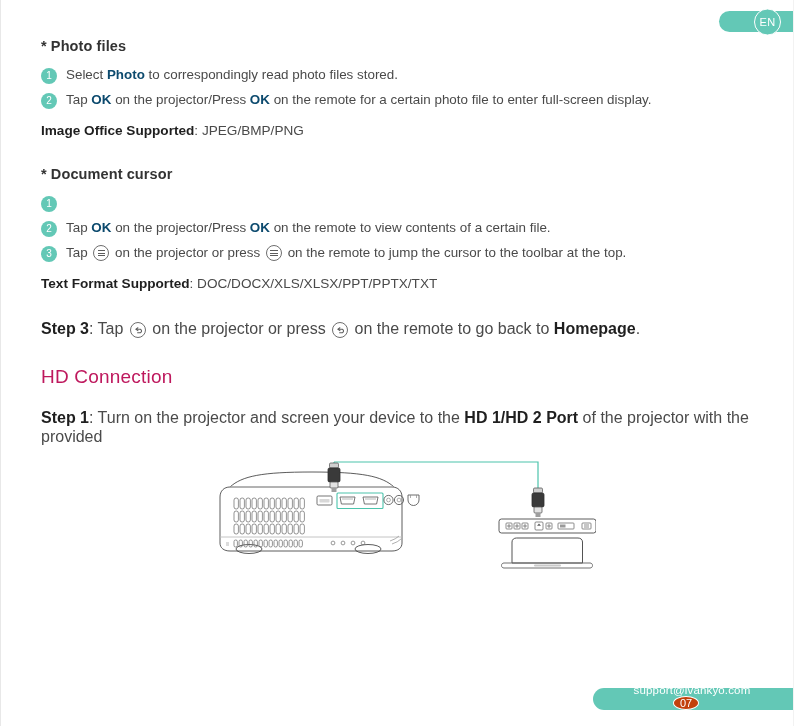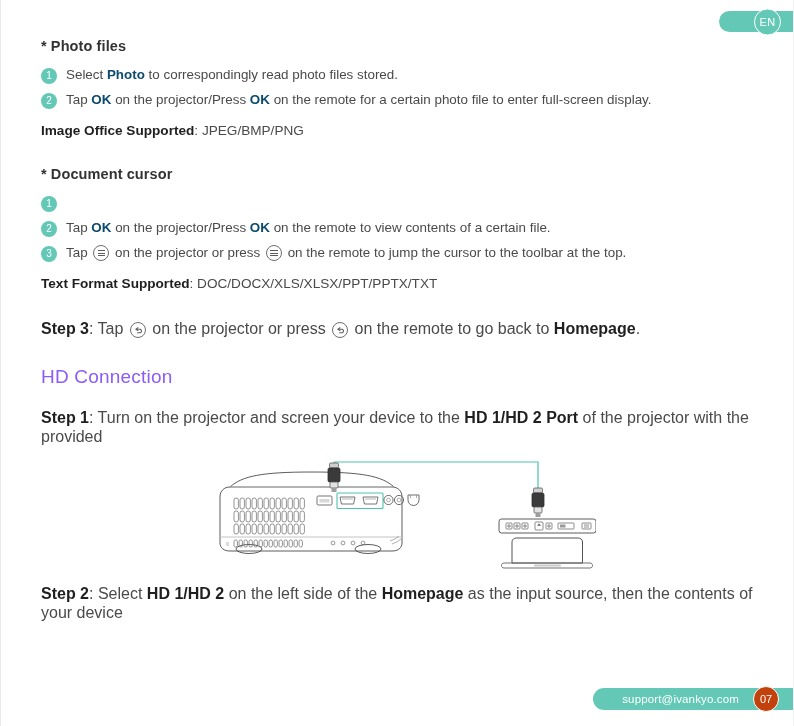--- a/index.html
+++ b/index.html
@@ -91,21 +91,21 @@
     font-size: 16px;
     line-height: 19px;
     color: #4a4a4a;
   }
   .step-line .lbl { color: #1f1f1f; font-weight: bold; }
   .step-line b { color: #1f1f1f; font-weight: bold; }
   .step-indent { padding-left: 38px; }
 
   .h2 {
     font-size: 19px;
-    color: #8b5cf6;
+    color: #be185d;
     font-weight: normal;
     margin: 0;
     letter-spacing: .2px;
   }
 
   
   .ico {
     display: inline-block;
     vertical-align: -4px;
     width: 16px; height: 16px;
@@ -142,20 +142,21 @@
     position: absolute;
     right: 0; bottom: 16px;
     height: 22px;
     min-width: 200px;
     background: #63c8b6;
     border-radius: 11px 0 0 11px;
     display: flex;
     align-items: center;
     justify-content: flex-end;
     padding-right: 14px;
+    flex-direction: column;
   }
   .footer .mail {
     color: #ffffff;
     font-size: 11.5px;
     letter-spacing: .15px;
     margin-right: 14px;
     margin-left: 26px;
   }
   .footer .pageno {
     width: 26px; height: 26px;
@@ -381,21 +382,20 @@
 
       <g fill="none" stroke="#4a4a4a" stroke-width="0.95">
         <path d="M296 97 C296 94.5 298 93 300.5 93 L362 93 C364.5 93 366.5 94.5 366.5 97 L366.5 118 L296 118 Z"></path>
         <path d="M288 118 L374 118 C375.5 118 376.5 119 376.5 120.5 C376.5 122 375.5 123 374 123 L288 123 C286.5 123 285.5 122 285.5 120.5 C285.5 119 286.5 118 288 118 Z" stroke="#6a6a6a"></path>
         <rect x="318" y="119.5" width="27" height="2" rx="1" fill="#c9c9c9" stroke="none"></rect>
       </g>
     </svg>
   </div>
 
   <div style="position:absolute; left:40px; top:584px; width:714px;">
-    <div class="step-line"><span class="lbl">Step 2</span><span>: Select </span><b>HD 1/HD 2</b><span> on the left side of the </span><b>Homepage</b><span> as the input source, then the contents of your device</span></div>
   </div>
 
   <div class="footer">
     <span class="mail">support@ivankyo.com</span>
     <span class="pageno">07</span>
   </div>
 
 </div>
 
 </body></html>

